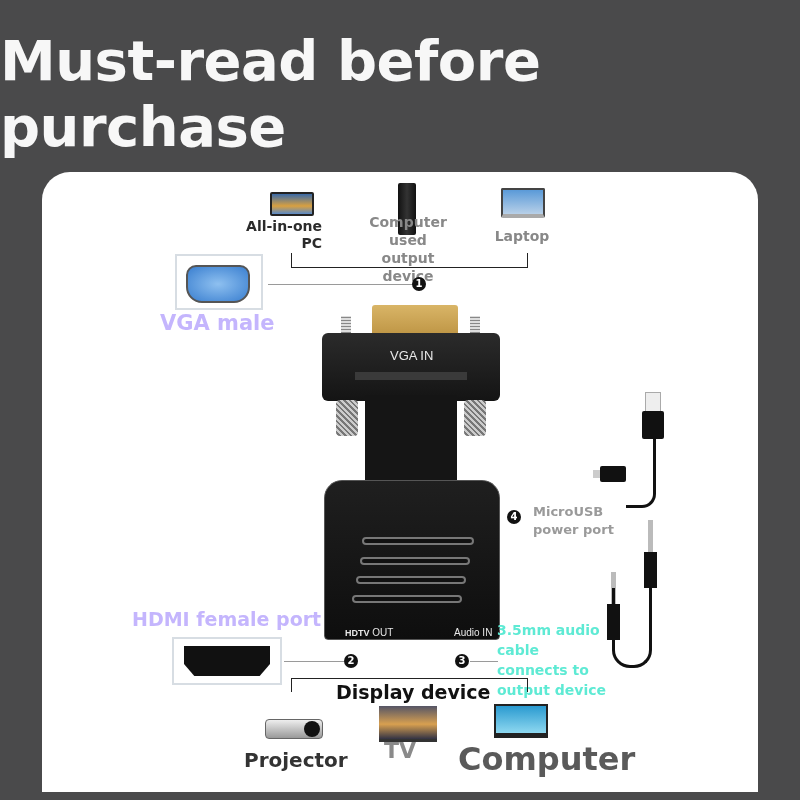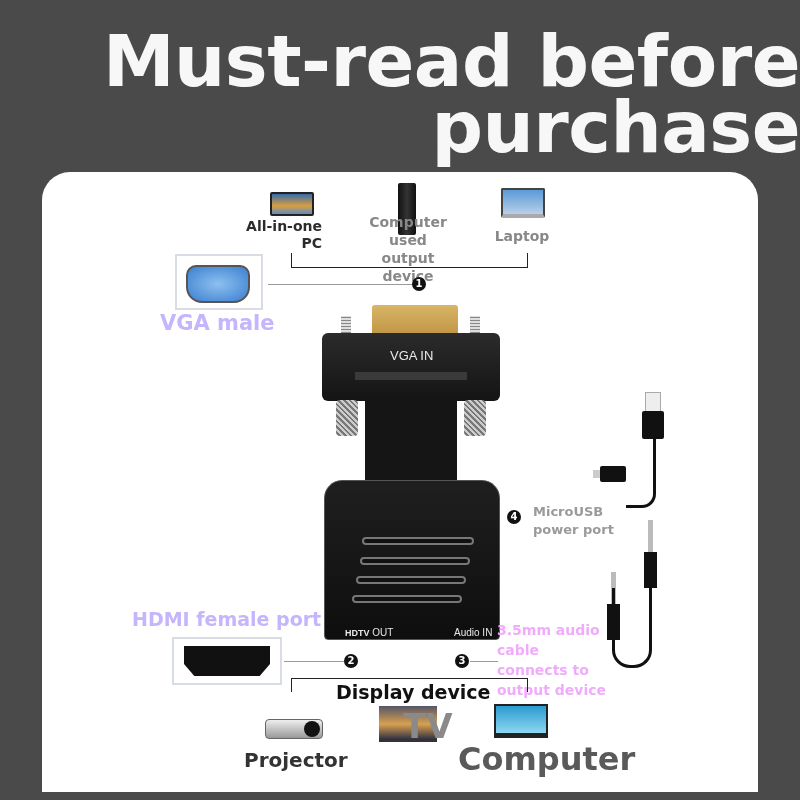--- a/index.html
+++ b/index.html
@@ -4,22 +4,22 @@
 <style>
   * { box-sizing: border-box; margin: 0; padding: 0; }
   html, body { width: 800px; height: 800px; overflow: hidden; }
   body {
     background: #4a4a4b;
     font-family: "DejaVu Sans", sans-serif;
     position: relative;
   }
   .abs { position: absolute; }
   .title {
-    left: 0; width: 800px; top: 28px; text-align: right;
-    color: #f7f7f7; font-weight: bold; font-size: 72px; letter-spacing: -0.5px;
+    left: 0; width: 800px; top: 28px; text-align: left;
+    color: #f7f7f7; font-weight: bold; font-size: 56px; letter-spacing: -0.5px;
     font-family: "DejaVu Sans", sans-serif; line-height: 66px;
   }
   .subtitle {
     left: 40px; width: 560px; top: 112px; text-align: center;
     color: #9a9a9a; font-weight: bold; font-size: 19px; line-height: 25px;
   }
   .card {
     left: 42px; top: 172px; width: 716px; height: 628px;
     background: #ffffff; border-radius: 28px 28px 0 0;
   }
@@ -126,35 +126,35 @@
 <div class="abs" style="left:607px;top:604px;width:13px;height:36px;background:#111;"></div>
 <div class="abs" style="left:612px;top:588px;width:40px;height:80px;border-left:3px solid #111;border-right:3px solid #111;border-bottom:3px solid #111;border-radius:0 0 18px 18px;"></div>
 
 <div class="abs lbl-mid" style="left:132px;top:608px;font-size:19px;">HDMI female port</div>
 <div class="abs icon-box" style="left:172px;top:637px;width:110px;height:48px;"></div>
 <div class="abs hdmi-port"></div>
 <div class="abs thin" style="left:284px;top:661px;width:60px;height:1px;"></div>
 <div class="abs num" style="left:344px;top:654px;">2</div>
 <div class="abs num" style="left:455px;top:654px;">3</div>
 <div class="abs thin" style="left:470px;top:661px;width:28px;height:1px;"></div>
-<div class="abs lbl-grey" style="left:497px;top:620px;font-size:14px;line-height:20px;color:#f0abfc;">
+<div class="abs lbl-grey" style="left:497px;top:620px;font-size:14px;line-height:20px;color:#5eead4;">
   <div>3.5mm audio</div>
   <div>cable</div>
   <div>connects to</div>
   <div>output device</div>
 </div>
 
 <div class="abs line" style="left:291px;top:678px;width:1px;height:14px;"></div>
 <div class="abs line" style="left:291px;top:678px;width:236px;height:1px;"></div>
 <div class="abs line" style="left:527px;top:678px;width:1px;height:14px;"></div>
 <div class="abs lbl-dark" style="left:336px;top:681px;font-size:19px;color:#111;">Display device</div>
 
 <div class="abs" style="left:265px;top:719px;width:58px;height:20px;background:linear-gradient(#eee,#999);border-radius:4px;border:1px solid #666;"></div>
 <div class="abs" style="left:304px;top:721px;width:16px;height:16px;border-radius:50%;background:#111;"></div>
 <div class="abs lbl-dark" style="left:244px;top:748px;font-size:20px;color:#333;text-align:right;">Projector</div>
 
 <div class="abs" style="left:379px;top:706px;width:58px;height:36px;background:linear-gradient(#556,#d8a050 55%,#334);border-bottom:3px solid #333;"></div>
-<div class="abs lbl-grey" style="left:384px;top:706px;font-size:34px;color:#8a8a8a;margin-left:19px;">TV</div>
+<div class="abs lbl-grey" style="left:384px;top:738px;font-size:22px;color:#8a8a8a;">TV</div>
 
 <div class="abs" style="left:494px;top:704px;width:54px;height:34px;background:linear-gradient(#2a9ad0,#8ed8f0);border:2px solid #222;border-bottom:5px solid #222;"></div>
 <div class="abs lbl-mid" style="left:458px;top:740px;font-size:32px;color:#5a5a5a;">Computer</div>
 
 <div class="abs bottom-bar"></div>
 
 </body></html>

